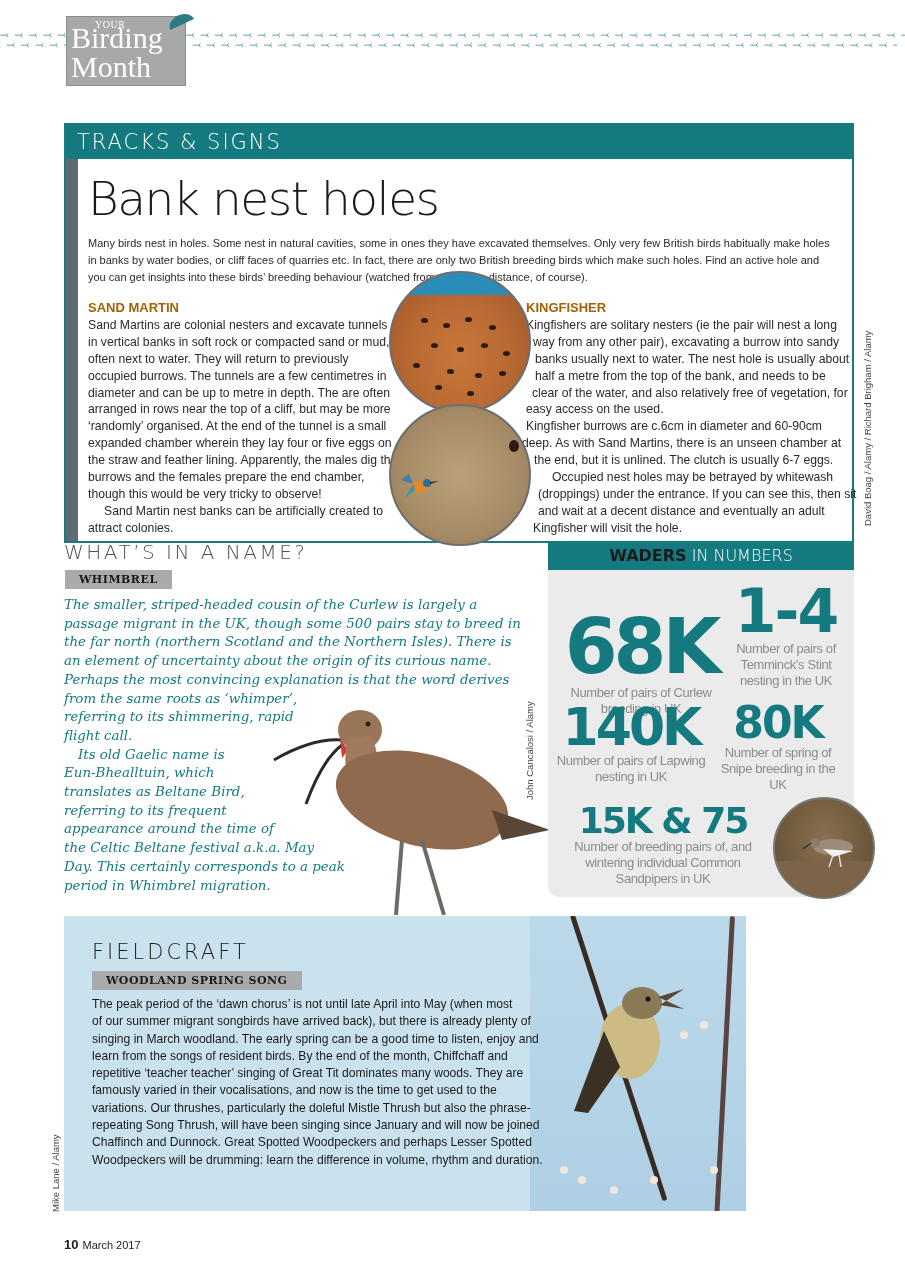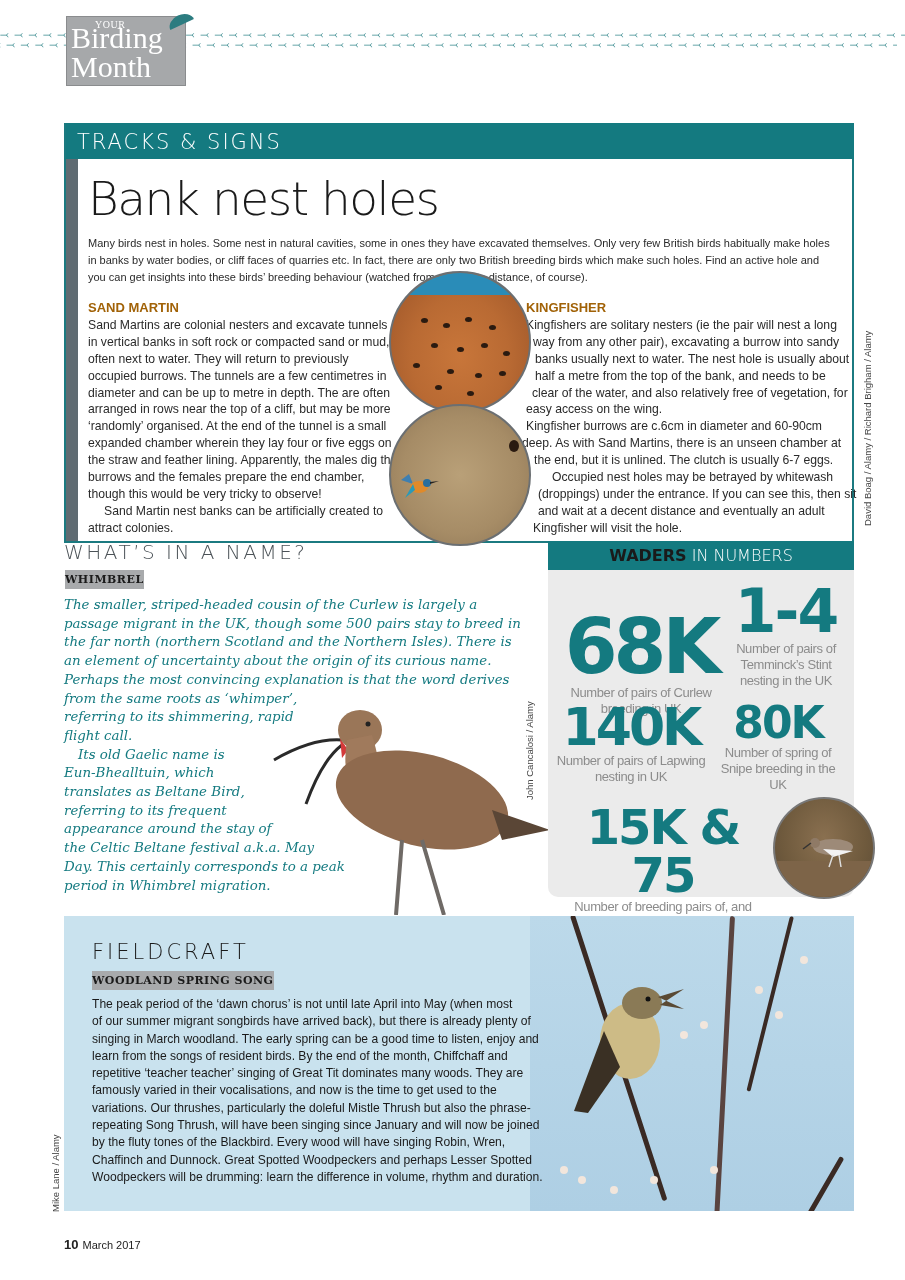--- a/index.html
+++ b/index.html
@@ -34,21 +34,21 @@
   .c-sandmartin { left: 389px; top: 271px; width: 142px; height: 142px; background: radial-gradient(ellipse at 50% 60%, #c8763a 0%, #b96a33 50%, #9b5428 100%); }
   .c-sandmartin .sky { position: absolute; left: 0; top: 0; width: 100%; height: 22px; background: #2a8cb8; }
   .c-kingfisher { left: 389px; top: 404px; width: 142px; height: 142px; background: radial-gradient(ellipse at 50% 50%, #b9a078 0%, #a68c66 60%, #8d7555 100%); }
   .hole { position: absolute; width: 7px; height: 5px; background: #2a1a10; border-radius: 50%; }
   .kbird { position: absolute; left: 8px; top: 66px; width: 40px; height: 28px; }
 
   .credit-v { position: absolute; font-size: 9.5px; color: #444; transform: rotate(-90deg); transform-origin: left top; white-space: nowrap; font-family: "Liberation Sans Narrow", "Liberation Sans", sans-serif; }
 
   
   .win-title { position: absolute; left: 64px; top: 540px; font-family: "DejaVu Sans", sans-serif; font-weight: 200; font-size: 20px; letter-spacing: 2.5px; color: #4b5257; }
-  .tag { position: absolute; background: #a8aaac; color: #1a1a1a; font-family: "DejaVu Serif", serif; font-weight: bold; font-size: 11px; padding: 3px 0; letter-spacing: 0.5px; }
+  .tag { position: absolute; background: #a8aaac; color: #1a1a1a; font-family: "DejaVu Serif", serif; font-weight: bold; font-size: 11px; padding: 3px 14px; letter-spacing: 0.5px; }
   .tag.whimbrel { left: 65px; top: 570px; }
   .win-text { position: absolute; left: 64px; top: 596px; width: 460px; font-family: "DejaVu Serif", serif; font-style: italic; font-size: 13.4px; line-height: 18.7px; color: #147a80; }
   .win-text .l { display: block; white-space: nowrap; }
 
   .curlew { position: absolute; left: 272px; top: 700px; width: 280px; height: 215px; }
 
   
   .wn-box { position: absolute; left: 548px; top: 541px; width: 306px; height: 356px; background: #ebebeb; border-radius: 0 0 10px 10px; }
   .wn-header { position: absolute; left: 0; top: 0; width: 306px; height: 29px; background: #147a80; text-align: center; }
   .wn-header span { font-size: 16px; line-height: 29px; color: #fff; font-family: "DejaVu Sans", sans-serif; font-weight: 300; }
@@ -58,25 +58,25 @@
   .stat .desc { color: #8c8c8c; font-size: 13px; line-height: 16px; letter-spacing: -0.4px; font-family: "Liberation Sans Narrow", "Liberation Sans", sans-serif; }
   .s1 { left: 8px; top: 40px; width: 170px; }
   .s1 .num { font-size: 76px; margin-top: 28px; }
   .s2 { left: 178px; top: 40px; width: 120px; }
   .s2 .num { font-size: 60px; letter-spacing: -2px; }
   .s3 { left: 8px; top: 160px; width: 150px; }
   .s3 .num { font-size: 52px; letter-spacing: -3px; }
   .s4 { left: 165px; top: 160px; width: 130px; }
   .s4 .num { font-size: 44px; letter-spacing: -2px; }
   .s5 { left: 10px; top: 262px; width: 210px; }
-  .s5 .num { font-size: 48px; letter-spacing: -2px; }
+  .s5 .num { font-size: 36px; letter-spacing: -2px; }
   .c-sandpiper { left: 773px; top: 797px; width: 102px; height: 102px; background: radial-gradient(ellipse at 50% 40%, #8a7050 0%, #6f5a3d 60%, #5a4a36 100%); border-color: #777; }
 
   
-  .fc-box { position: absolute; left: 64px; top: 916px; width: 790px; height: 295px; background: #c9e2ee; overflow: hidden; text-decoration: underline; }
+  .fc-box { position: absolute; left: 64px; top: 916px; width: 682px; height: 295px; background: #c9e2ee; overflow: hidden; text-decoration: underline; }
   .fc-photo { position: absolute; left: 466px; top: 0; width: 324px; height: 295px; background: linear-gradient(180deg, #bcd9ea 0%, #aecfe4 100%); }
   .branch { position: absolute; background: #3a2a24; border-radius: 3px; transform-origin: top left; }
   .blossom { position: absolute; width: 8px; height: 8px; border-radius: 50%; background: #f2e6dc; }
   .fc-title { position: absolute; left: 28px; top: 24px; font-family: "DejaVu Sans", sans-serif; font-weight: 300; font-size: 21px; letter-spacing: 3px; color: #1a1a1a; }
   .tag.woodland { left: 28px; top: 55px; }
   .fc-text { position: absolute; left: 28px; top: 80px; width: 445px; font-size: 12.1px; line-height: 17.3px; color: #1a1a1a; }
   .fc-text .l { display: block; white-space: nowrap; }
 
   .footer { position: absolute; left: 64px; top: 1237px; font-size: 11px; color: #222; }
   .footer b { font-size: 13px; margin-right: 4px; }
@@ -109,21 +109,21 @@
     <p class="indent">Sand Martin nest banks can be artificially created to attract colonies.</p>
   </div>
 
   <div class="kf-col">
     <div class="col-head">KINGFISHER</div>
     <p class="line" style="padding-left:0px">Kingfishers are solitary nesters (ie the pair will nest a long</p>
     <p class="line" style="padding-left:7px">way from any other pair), excavating a burrow into sandy</p>
     <p class="line" style="padding-left:9px">banks usually next to water. The nest hole is usually about</p>
     <p class="line" style="padding-left:9px">half a metre from the top of the bank, and needs to be</p>
     <p class="line" style="padding-left:6px">clear of the water, and also relatively free of vegetation, for</p>
-    <p class="line" style="padding-left:0px">easy access on the wing.</p>
+    <p class="line" style="padding-left:0px">easy access on the used.</p>
     <p class="line" style="padding-left:0px">Kingfisher burrows are c.6cm in diameter and 60-90cm</p>
     <p class="line" style="margin-left:-4px">deep. As with Sand Martins, there is an unseen chamber at</p>
     <p class="line" style="padding-left:8px">the end, but it is unlined. The clutch is usually 6-7 eggs.</p>
     <p class="line" style="padding-left:26px">Occupied nest holes may be betrayed by whitewash</p>
     <p class="line" style="padding-left:12px">(droppings) under the entrance. If you can see this, then sit</p>
     <p class="line" style="padding-left:12px">and wait at a decent distance and eventually an adult</p>
     <p class="line" style="padding-left:7px">Kingfisher will visit the hole.</p>
   </div>
 </div>
 
@@ -165,21 +165,21 @@
   <span class="l">the far north (northern Scotland and the Northern Isles). There is</span>
   <span class="l">an element of uncertainty about the origin of its curious name.</span>
   <span class="l">Perhaps the most convincing explanation is that the word derives</span>
   <span class="l">from the same roots as ‘whimper’,</span>
   <span class="l">referring to its shimmering, rapid</span>
   <span class="l">flight call.</span>
   <span class="l" style="padding-left:14px">   Its old Gaelic name is</span>
   <span class="l">Eun-Bhealltuin, which</span>
   <span class="l">translates as Beltane Bird,</span>
   <span class="l">referring to its frequent</span>
-  <span class="l">appearance around the stay of</span>
+  <span class="l">appearance around the time of</span>
   <span class="l">the Celtic Beltane festival a.k.a. May</span>
   <span class="l">Day. This certainly corresponds to a peak</span>
   <span class="l">period in Whimbrel migration.</span>
 </div>
 
 <svg class="curlew" viewBox="0 0 280 215">
   <path d="M70 40 Q40 38 2 60" stroke="#2a2a2a" stroke-width="3" fill="none"></path>
   <path d="M70 45 Q50 60 34 104" stroke="#2a2a2a" stroke-width="3" fill="none"></path>
   <path d="M68 38 L76 50 L70 58 Z" fill="#d43a3a"></path>
   <ellipse cx="88" cy="30" rx="22" ry="20" fill="#9a7658"></ellipse>
@@ -255,21 +255,20 @@
   <div class="tag woodland">WOODLAND SPRING SONG</div>
   <div class="fc-text">
     <span class="l">The peak period of the ‘dawn chorus’ is not until late April into May (when most</span>
     <span class="l">of our summer migrant songbirds have arrived back), but there is already plenty of</span>
     <span class="l">singing in March woodland. The early spring can be a good time to listen, enjoy and</span>
     <span class="l">learn from the songs of resident birds. By the end of the month, Chiffchaff and</span>
     <span class="l">repetitive ‘teacher teacher’ singing of Great Tit dominates many woods. They are</span>
     <span class="l">famously varied in their vocalisations, and now is the time to get used to the</span>
     <span class="l">variations. Our thrushes, particularly the doleful Mistle Thrush but also the phrase-</span>
     <span class="l">repeating Song Thrush, will have been singing since January and will now be joined</span>
-    <span class="l">by the fluty tones of the Blackbird. Every wood will have singing Robin, Wren,</span>
     <span class="l">Chaffinch and Dunnock. Great Spotted Woodpeckers and perhaps Lesser Spotted</span>
     <span class="l">Woodpeckers will be drumming: learn the difference in volume, rhythm and duration.</span>
   </div>
 </div>
 <div class="credit-v" style="left:50px;top:1212px;">Mike Lane / Alamy</div>
 
 <div class="footer">
   <b>10</b><span>March 2017</span>
 </div>
 

